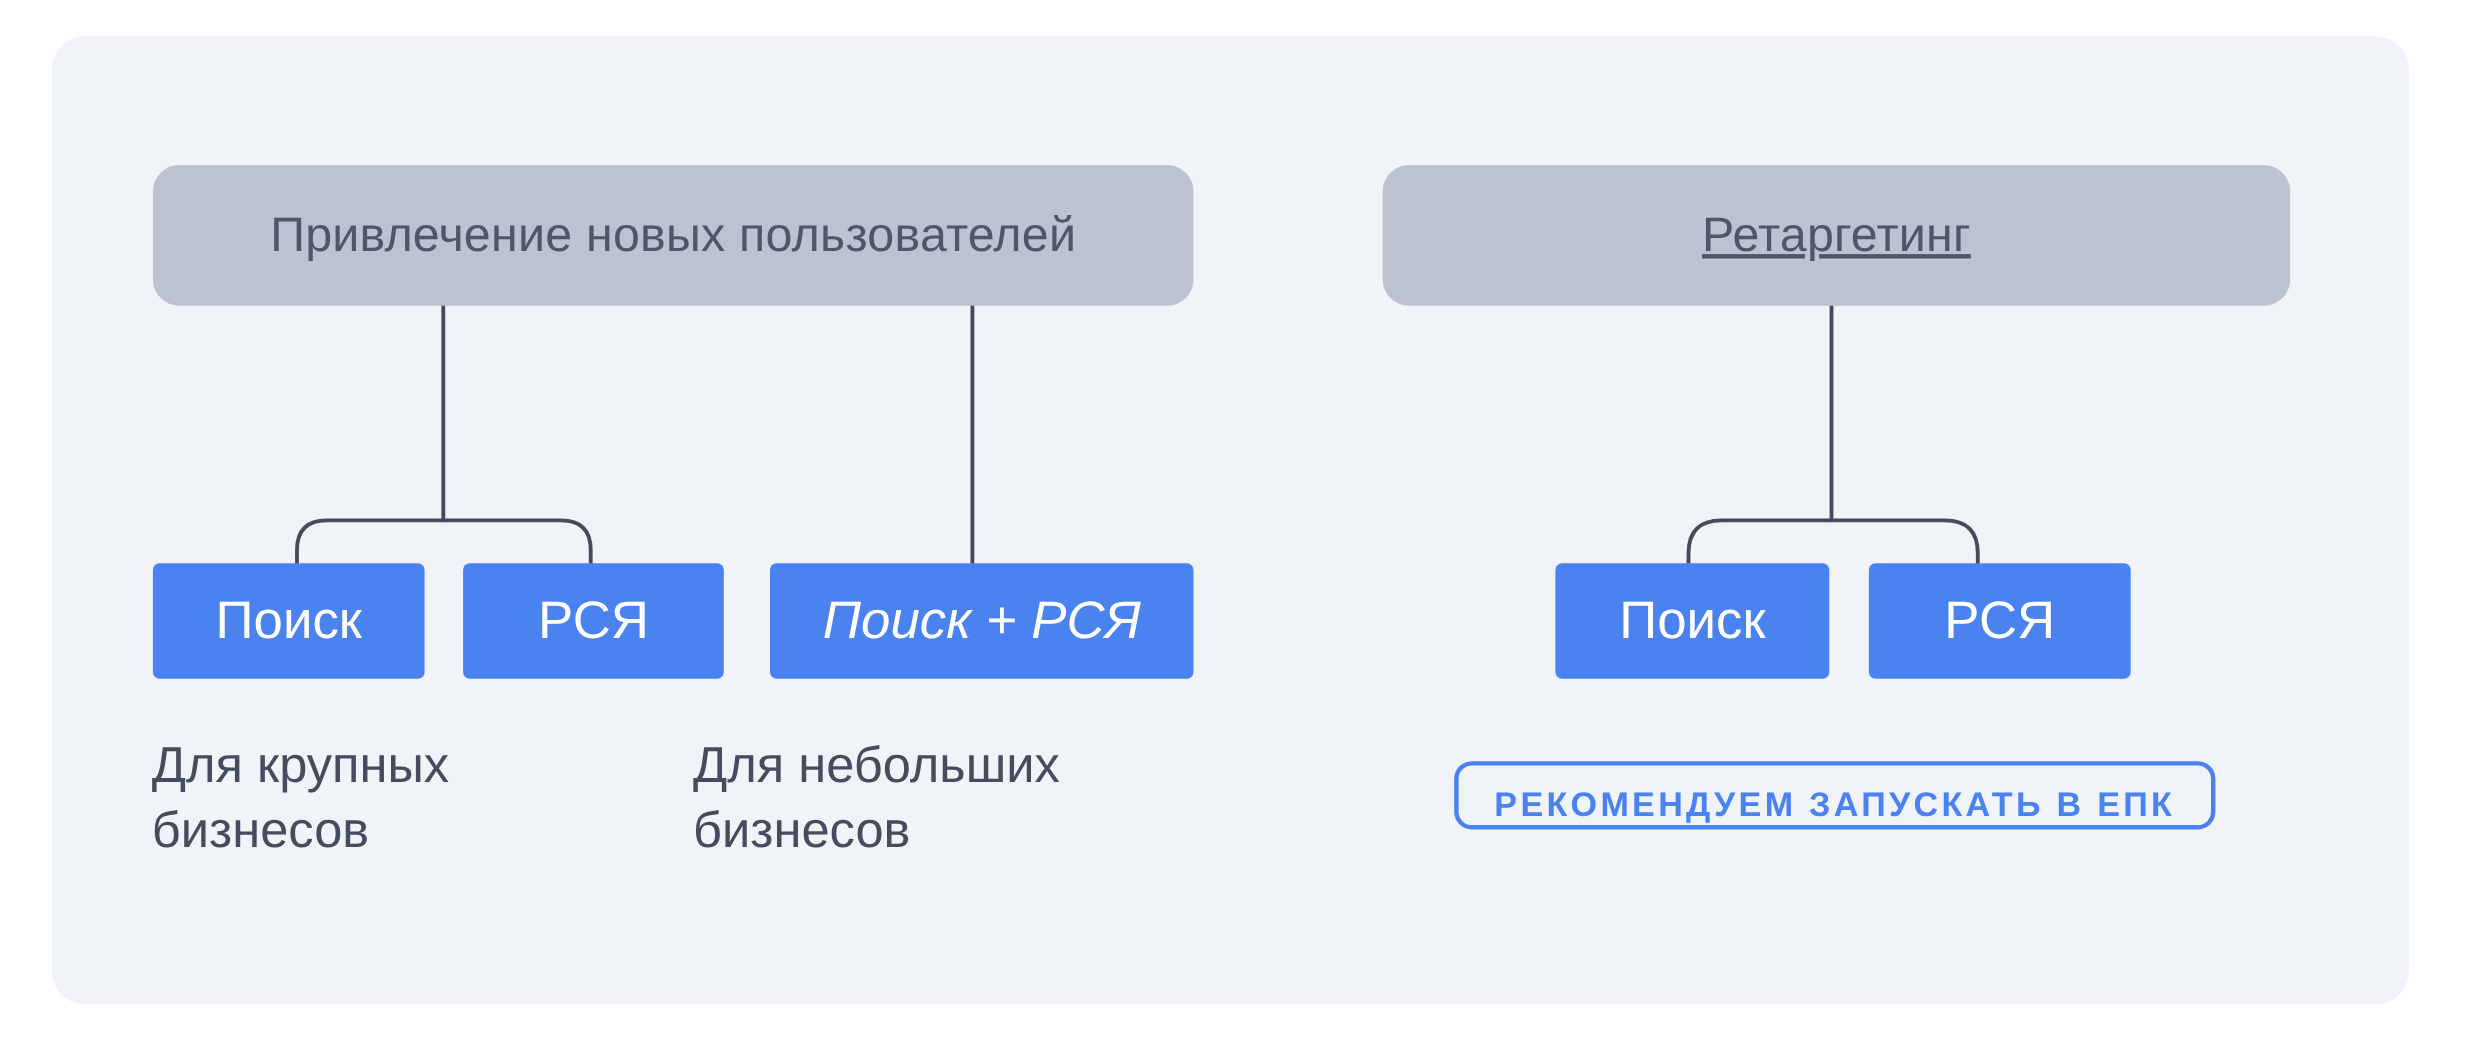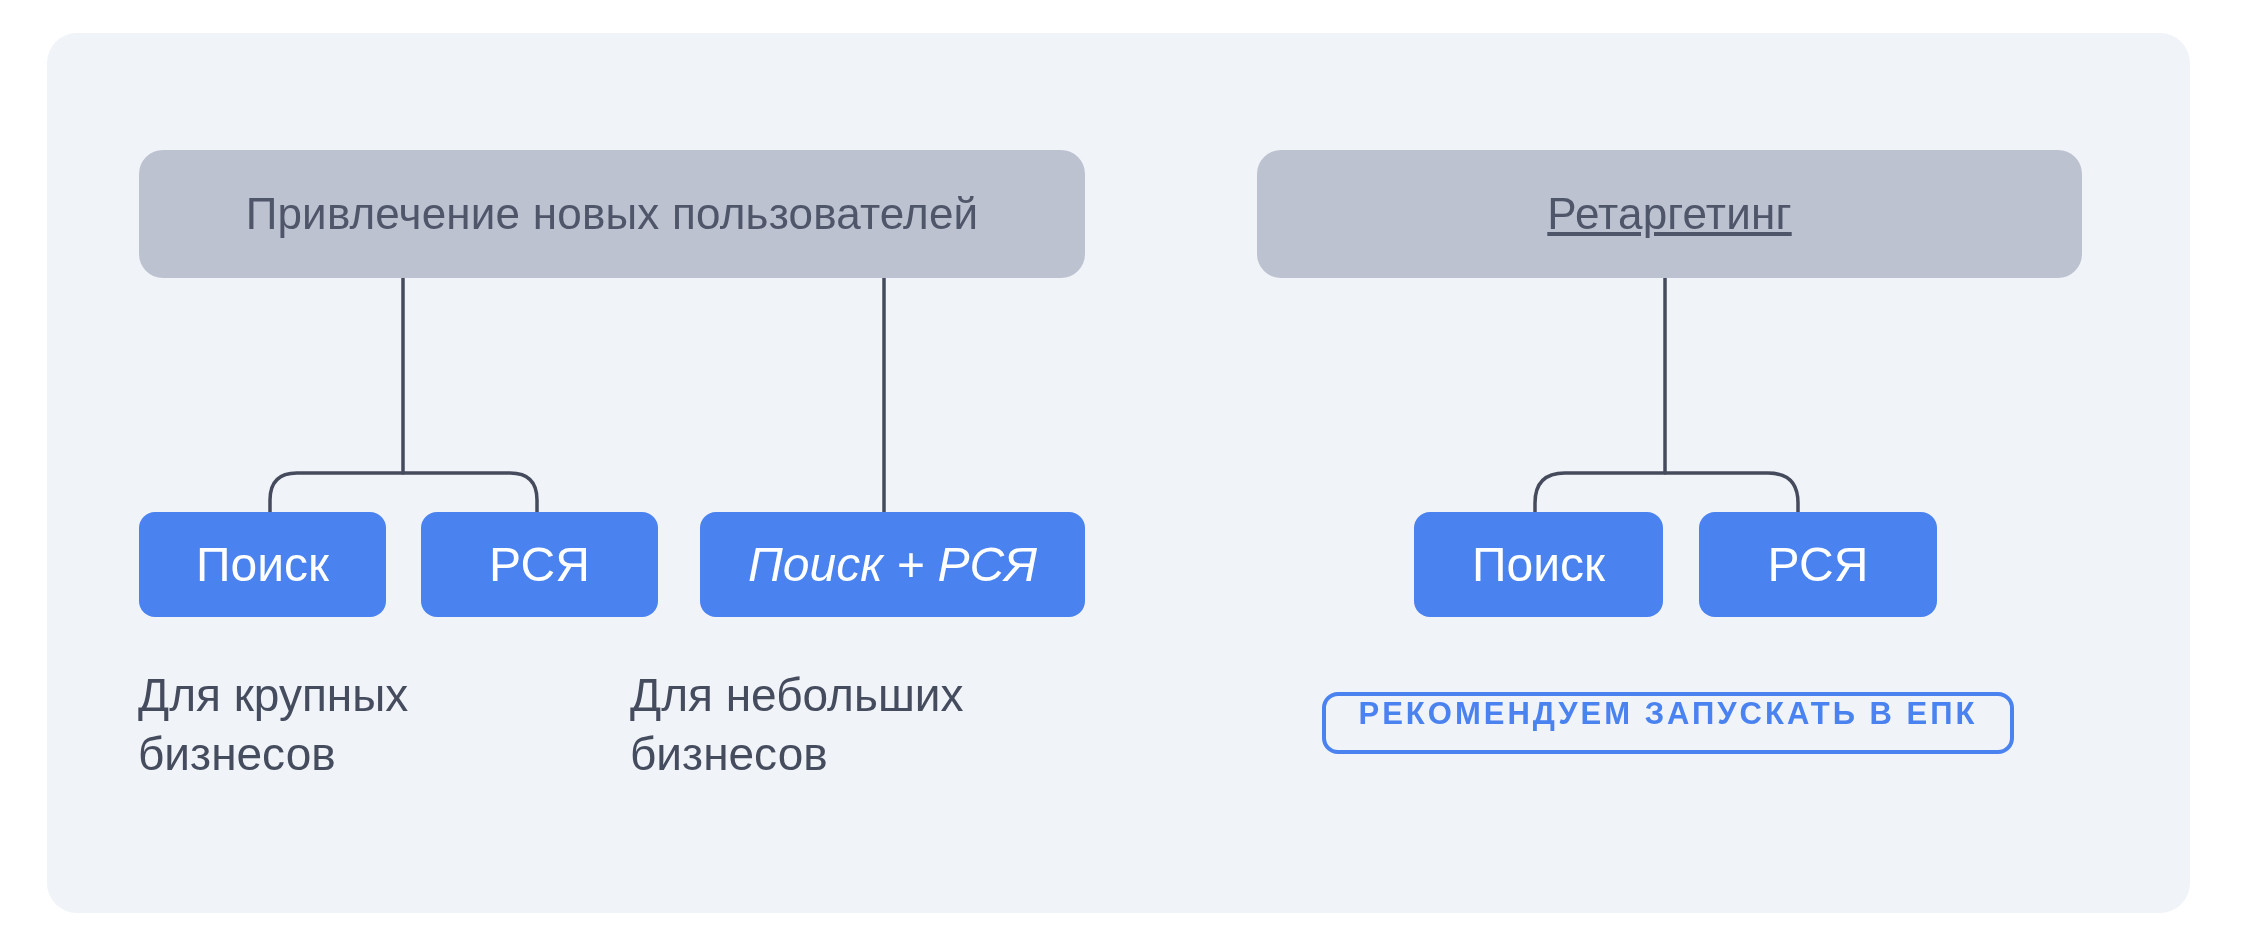--- a/index.html
+++ b/index.html
@@ -45,21 +45,21 @@
     color:var(--group_box_text,#4f5669);
     font-size:44px;font-weight:500;
     letter-spacing:0.2px;
   }
   .group-box.left{left:139px;top:150px;width:946px;}
   .group-box.right{left:1257px;top:150px;width:825px;text-decoration:underline;}
   .node{
     position:absolute;
     top:512px;height:105px;
     background:var(--node_bg,#4a82f0);
-    border-radius:16px;
+    border-radius:6px;
     display:flex;align-items:center;justify-content:center;
     color:var(--node_text,#ffffff);
     font-size:48px;font-weight:500;
   }
   .node.l-poisk{left:139px;width:247px;}
   .node.l-rsya{left:421px;width:237px;}
   .node.l-both{left:700px;width:385px;font-style:italic;}
   .node.r-poisk{left:1414px;width:249px;}
   .node.r-rsya{left:1699px;width:238px;}
   .caption{
@@ -72,21 +72,21 @@
     line-height:59px;
   }
   .caption.c1{left:138px;}
   .caption.c2{left:630px;}
   .badge{
     position:absolute;
     left:1322px;top:692px;width:692px;height:62px;
     box-sizing:border-box;
     border:4px solid var(--badge_accent,#4a82f0);
     border-radius:16px;
-    display:flex;align-items:flex-start;justify-content:center;
+    display:flex;align-items:flex-end;justify-content:center;
     color:var(--badge_accent,#4a82f0);
     font-size:31px;font-weight:700;
     letter-spacing:3px;
   }
 </style>
 </head>
 <body>
 
 <div class="panel"></div>
 

